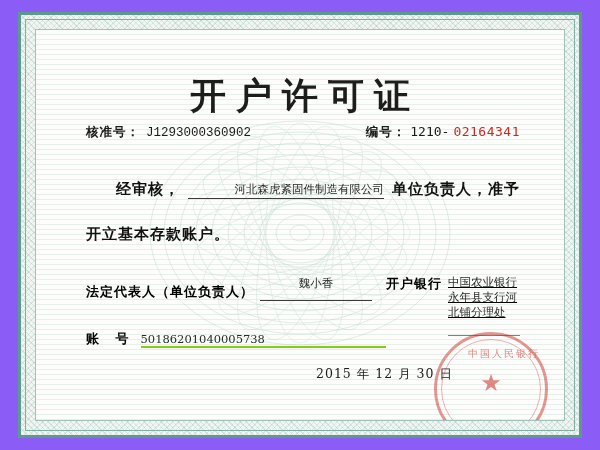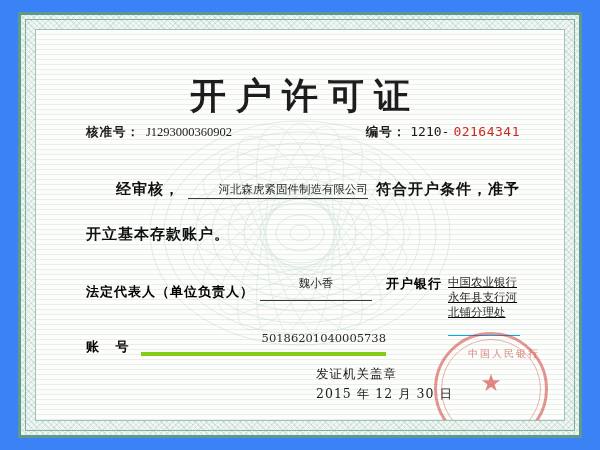--- a/index.html
+++ b/index.html
@@ -9,21 +9,21 @@
     height: 450px;
     overflow: hidden;
     background: #ffffff;
     font-family: "Liberation Sans", sans-serif;
   }
 
   #certificate-page {
     position: relative;
     width: 600px;
     height: 450px;
-    background: #3b82f6;
+    background: #8b5cf6;
   }
 
   
   .cert-outer {
     position: absolute;
     left: 18px;
     top: 12px;
     right: 18px;
     bottom: 12px;
     width: 564px;
@@ -119,21 +119,21 @@
     font-size: 12.5px;
     color: #1b1b1b;
   }
   .field-label {
     font-family: "DejaVu Serif", "Liberation Serif", serif;
     font-weight: bold;
     letter-spacing: 1px;
     white-space: nowrap;
   }
   .field-value {
-    font-family: Liberation Serif, serif;
+    font-family: Liberation Mono, monospace;
     white-space: nowrap;
   }
   .approval-left { display: flex; align-items: baseline; gap: 6px; }
   .approval-right { display: flex; align-items: flex-start; gap: 4px; }
   .serial-red {
     color: #c92b20;
     font-family: "DejaVu Sans Mono", monospace;
     font-size: 13px;
     letter-spacing: 0.5px;
   }
@@ -234,23 +234,23 @@
     left: 50px;
     width: 300px;
     display: flex;
     align-items: flex-end;
     font-size: 13px;
   }
   .acct-label { letter-spacing: 6px; }
   .acct-blank {
     flex: 1;
     margin-left: 6px;
-    border-bottom: 4px solid #84cc16;
-    text-align: right;
-    padding-bottom: 7px;
+    border-bottom: 2px solid #84cc16;
+    text-align: left;
+    padding-bottom: 0;
   }
 
   
   .issuer-block {
     position: absolute;
     right: 58px;
     top: 334px;
     width: 190px;
     text-align: left;
     font-size: 12.5px;
@@ -379,21 +379,21 @@
           <span class="serial-prefix">1210-</span>
           <span class="serial-red">02164341</span>
         </div>
       </div>
 
       <div class="body-line1">
         <span class="body-strong indent-2">经审核，</span>
         <span class="fill-blank">
           <span class="fill-text">河北森虎紧固件制造有限公司</span>
         </span>
-        <span class="body-strong">符合开户条件，准予</span>
+        <span class="body-strong">单位负责人，准予</span>
       </div>
 
       <div class="body-line2">
         <span class="body-strong">开立基本存款账户。</span>
       </div>
 
       <div class="row-rep">
         <div class="rep-group">
           <span class="field-label">法定代表人（单位负责人）</span>
           <span class="rep-blank">
@@ -409,21 +409,20 @@
       </div>
 
       <div class="row-account">
         <span class="field-label acct-label">账 号</span>
         <span class="acct-blank">
           <span class="fill-text">50186201040005738</span>
         </span>
       </div>
 
       <div class="issuer-block">
-        <div class="issuer-line">发证机关盖章</div>
         <div class="issuer-date">2015 年 12 月 30 日</div>
       </div>
 
       <div class="seal">
         <div class="seal-top-text">中国人民银行</div>
         <div class="seal-star">★</div>
         <div class="seal-bottom-text">专用章</div>
       </div>
 
     </div>

